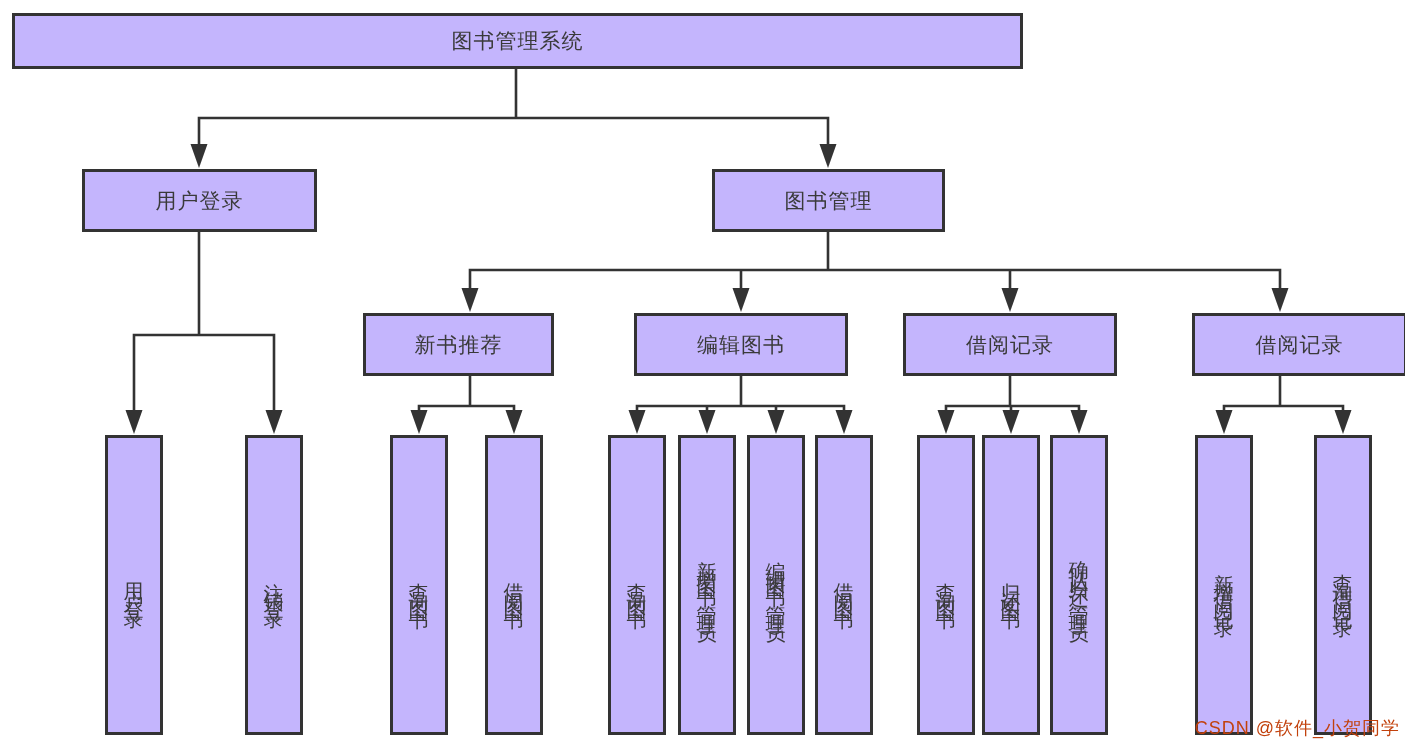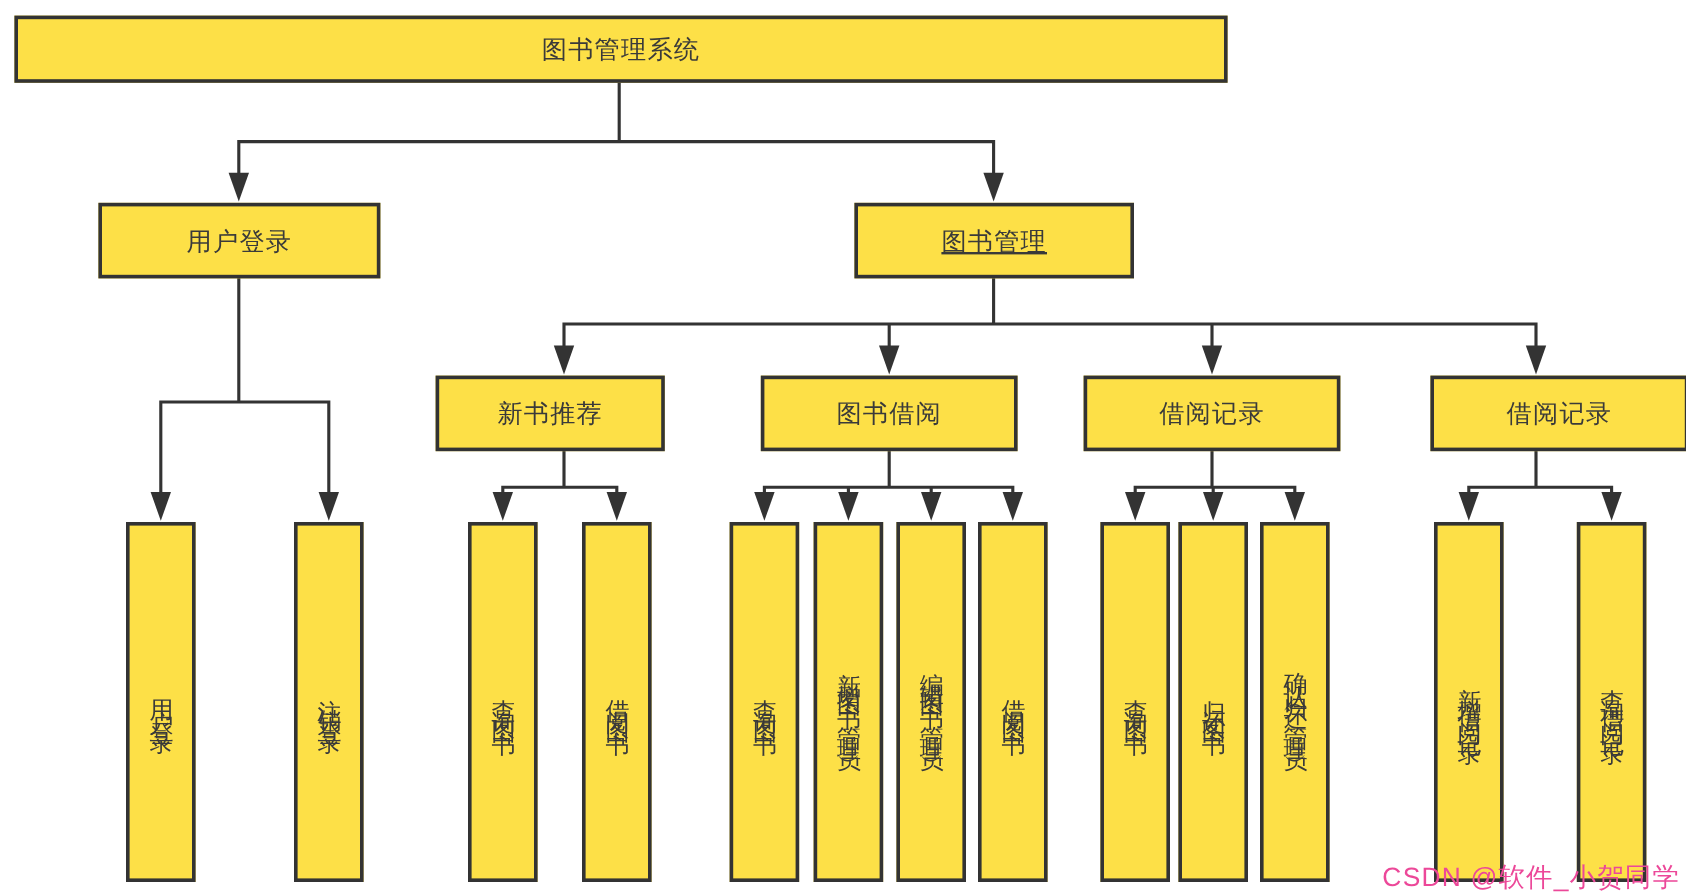--- a/index.html
+++ b/index.html
@@ -10,21 +10,21 @@
     font-family:"Liberation Sans","DejaVu Sans",sans-serif;
     overflow:hidden;
   }
   .connector-layer{
     position:absolute;left:0;top:0;width:1405px;height:747px;
     pointer-events:none;
   }
   .box{
     position:absolute;
     box-sizing:border-box;
-    background:#fde047;
+    background:#c4b5fd;
     border:3px solid #333333;
     color:#3a3a3a;
     display:flex;
     align-items:center;
     justify-content:center;
     text-align:center;
   }
   .hbox{
     font-size:21px;
     letter-spacing:1px;
@@ -35,22 +35,22 @@
     top:435px;
     font-size:20px;
     writing-mode:vertical-rl;
     letter-spacing:9px;
     line-height:1;
   }
   .watermark{
     position:absolute;
     right:5px;
     top:716px;
-    font-size:22px;
-    color:#ec4899;
+    font-size:18px;
+    color:#c2410c;
     letter-spacing:1px;
     white-space:nowrap;
     z-index:5;
   }
 </style>
 </head>
 <body>
 
 <div class="stage">
 
@@ -83,24 +83,24 @@
       <polygon points="1002.5,410 1019.5,410 1011,434"></polygon>
       <polygon points="1070.5,410 1087.5,410 1079,434"></polygon>
       <polygon points="1215.5,410 1232.5,410 1224,434"></polygon>
       <polygon points="1334.5,410 1351.5,410 1343,434"></polygon>
     </g>
   </svg>
 
   <div class="box hbox" style="left:12px;top:13px;width:1011px;height:56px;">图书管理系统</div>
 
   <div class="box hbox" style="left:82px;top:169px;width:235px;height:63px;">用户登录</div>
-  <div class="box hbox" style="left:712px;top:169px;width:233px;height:63px;text-decoration:underline;">图书管理</div>
+  <div class="box hbox" style="left:712px;top:169px;width:233px;height:63px;">图书管理</div>
 
   <div class="box hbox" style="left:363px;top:313px;width:191px;height:63px;">新书推荐</div>
-  <div class="box hbox" style="left:634px;top:313px;width:214px;height:63px;">图书借阅</div>
+  <div class="box hbox" style="left:634px;top:313px;width:214px;height:63px;">编辑图书</div>
   <div class="box hbox" style="left:903px;top:313px;width:214px;height:63px;">借阅记录</div>
   <div class="box hbox" style="left:1172px;top:313px;width:215px;height:63px;margin-left:20px;">借阅记录</div>
 
   <div class="box vbox" style="left:105px;">用户登录</div>
   <div class="box vbox" style="left:245px;">注销登录</div>
 
   <div class="box vbox" style="left:390px;">查询图书</div>
   <div class="box vbox" style="left:485px;">借阅图书</div>
 
   <div class="box vbox" style="left:608px;">查询图书</div>

